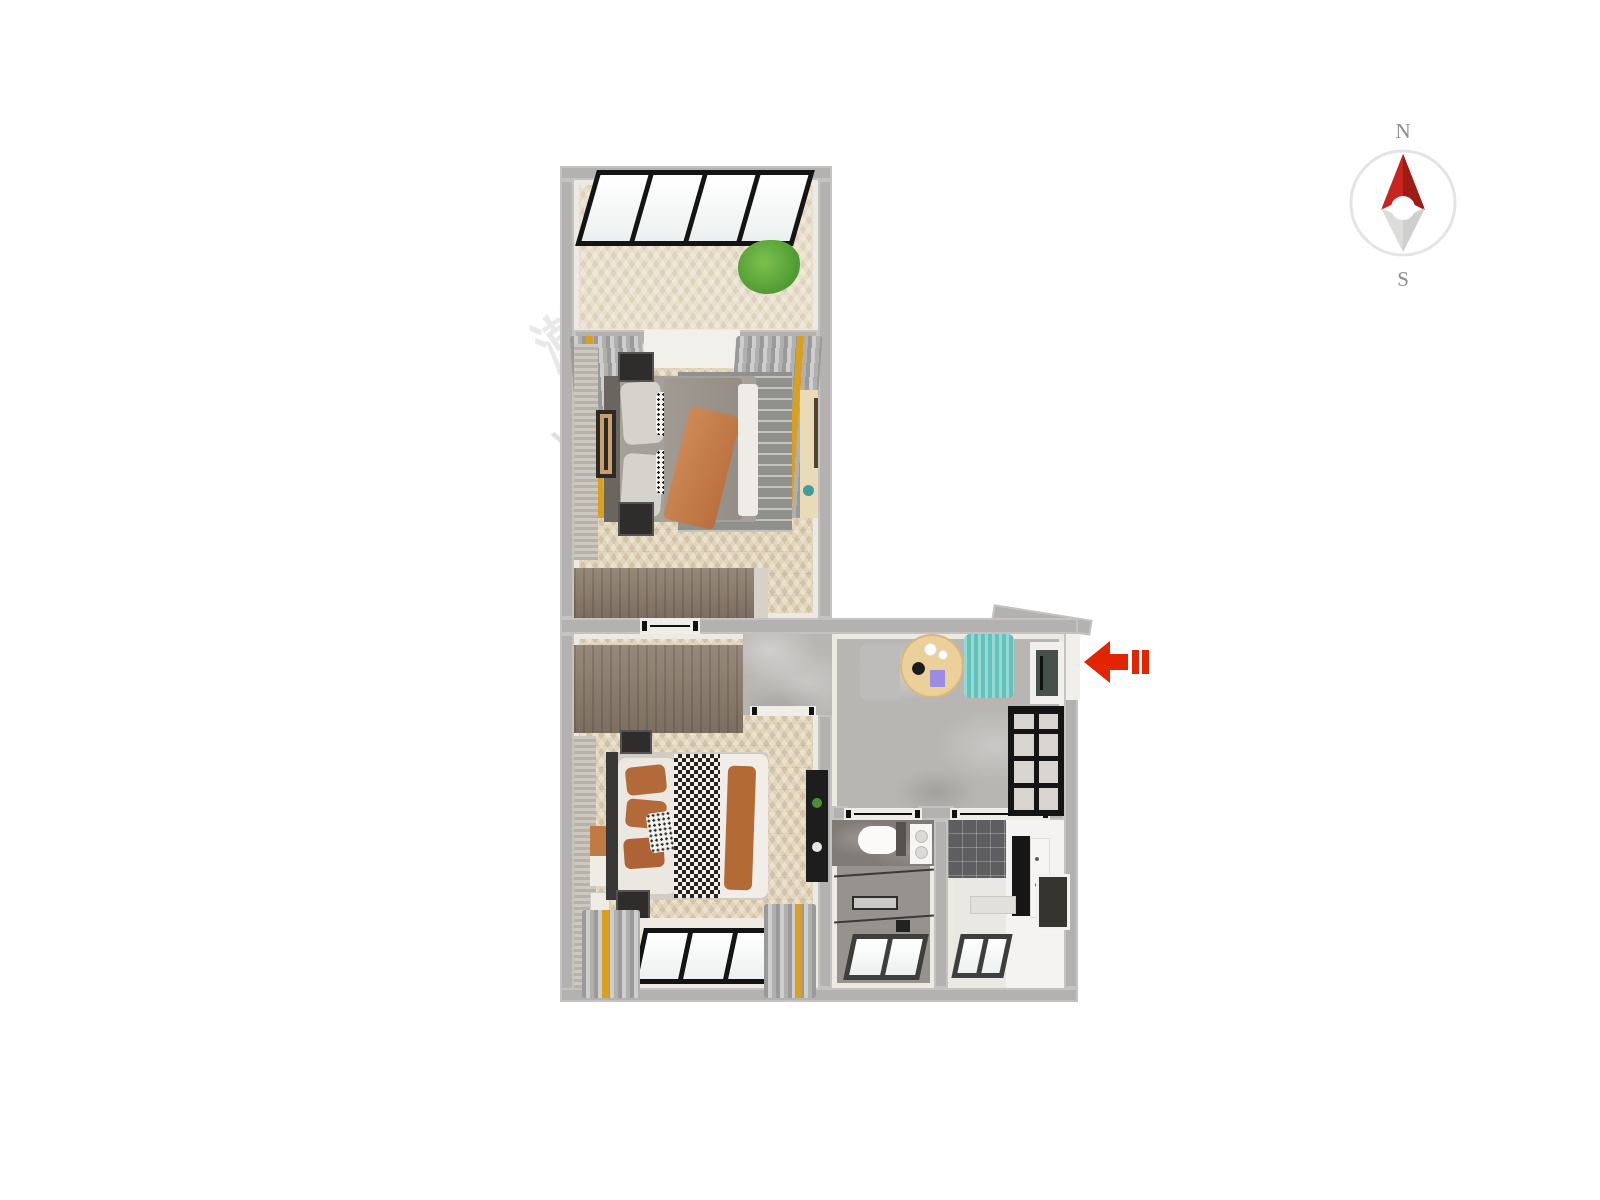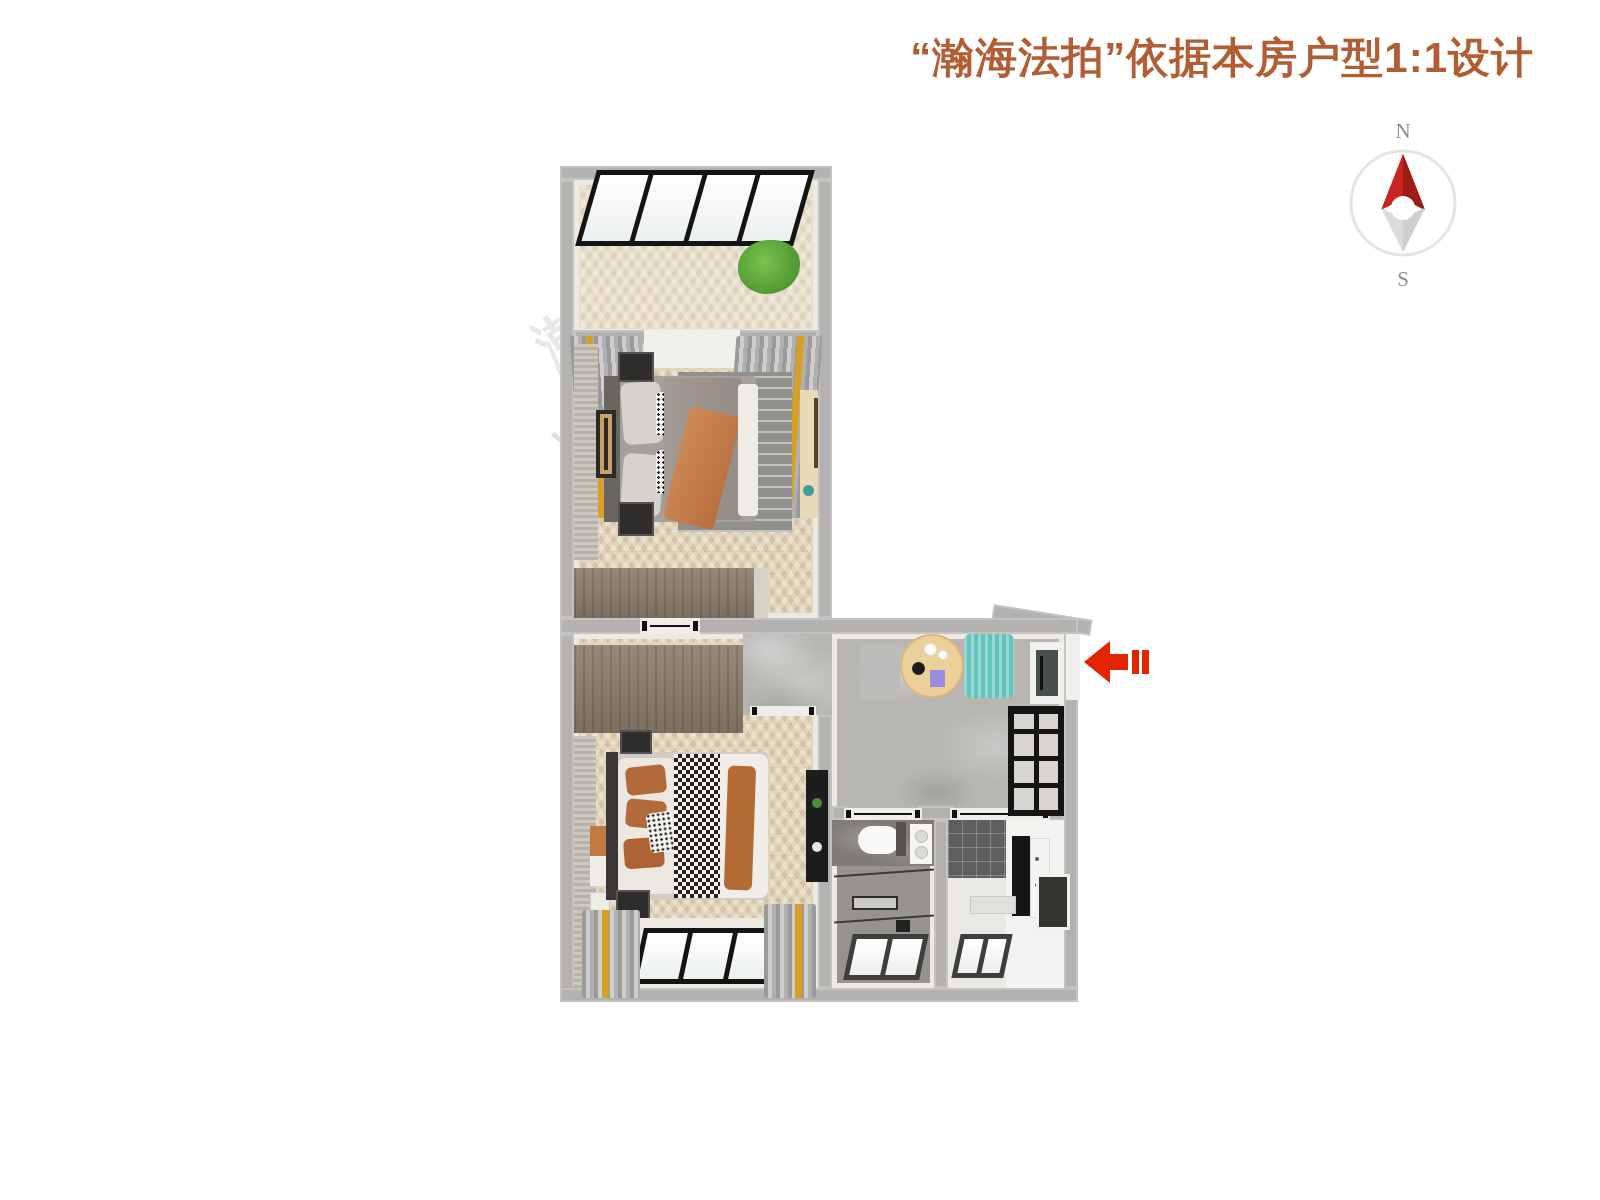--- a/index.html
+++ b/index.html
@@ -55,21 +55,20 @@
 </head>
 <body>
 
 <div id="stage">
 
   <div class="wm wm-a">瀚海法拍</div>
   <div class="wm wm-b">www.fanai.cn</div>
   <div class="wm wm-c">瀚海法拍</div>
   <div class="wm wm-d">www.fanai.cn</div>
 
-  <div class="title">“瀚海法拍”依据本房户型1:1设计</div>
 
   <div class="compass">
     <div class="letter">N</div>
     <svg width="114" height="122" viewBox="0 0 114 122">
       <circle cx="57" cy="61" r="52" fill="none" stroke="#e4e4e4" stroke-width="3"></circle>
       <polygon points="57,12 35,68 57,57 79,68" fill="#c6261f"></polygon>
       <polygon points="57,12 79,68 57,57" fill="#9e1b16"></polygon>
       <polygon points="35,66 57,110 79,66 57,76" fill="#dcdcda"></polygon>
       <polygon points="57,76 57,110 79,66" fill="#cfcfcd"></polygon>
       <circle cx="57" cy="66" r="12" fill="#ffffff"></circle>

